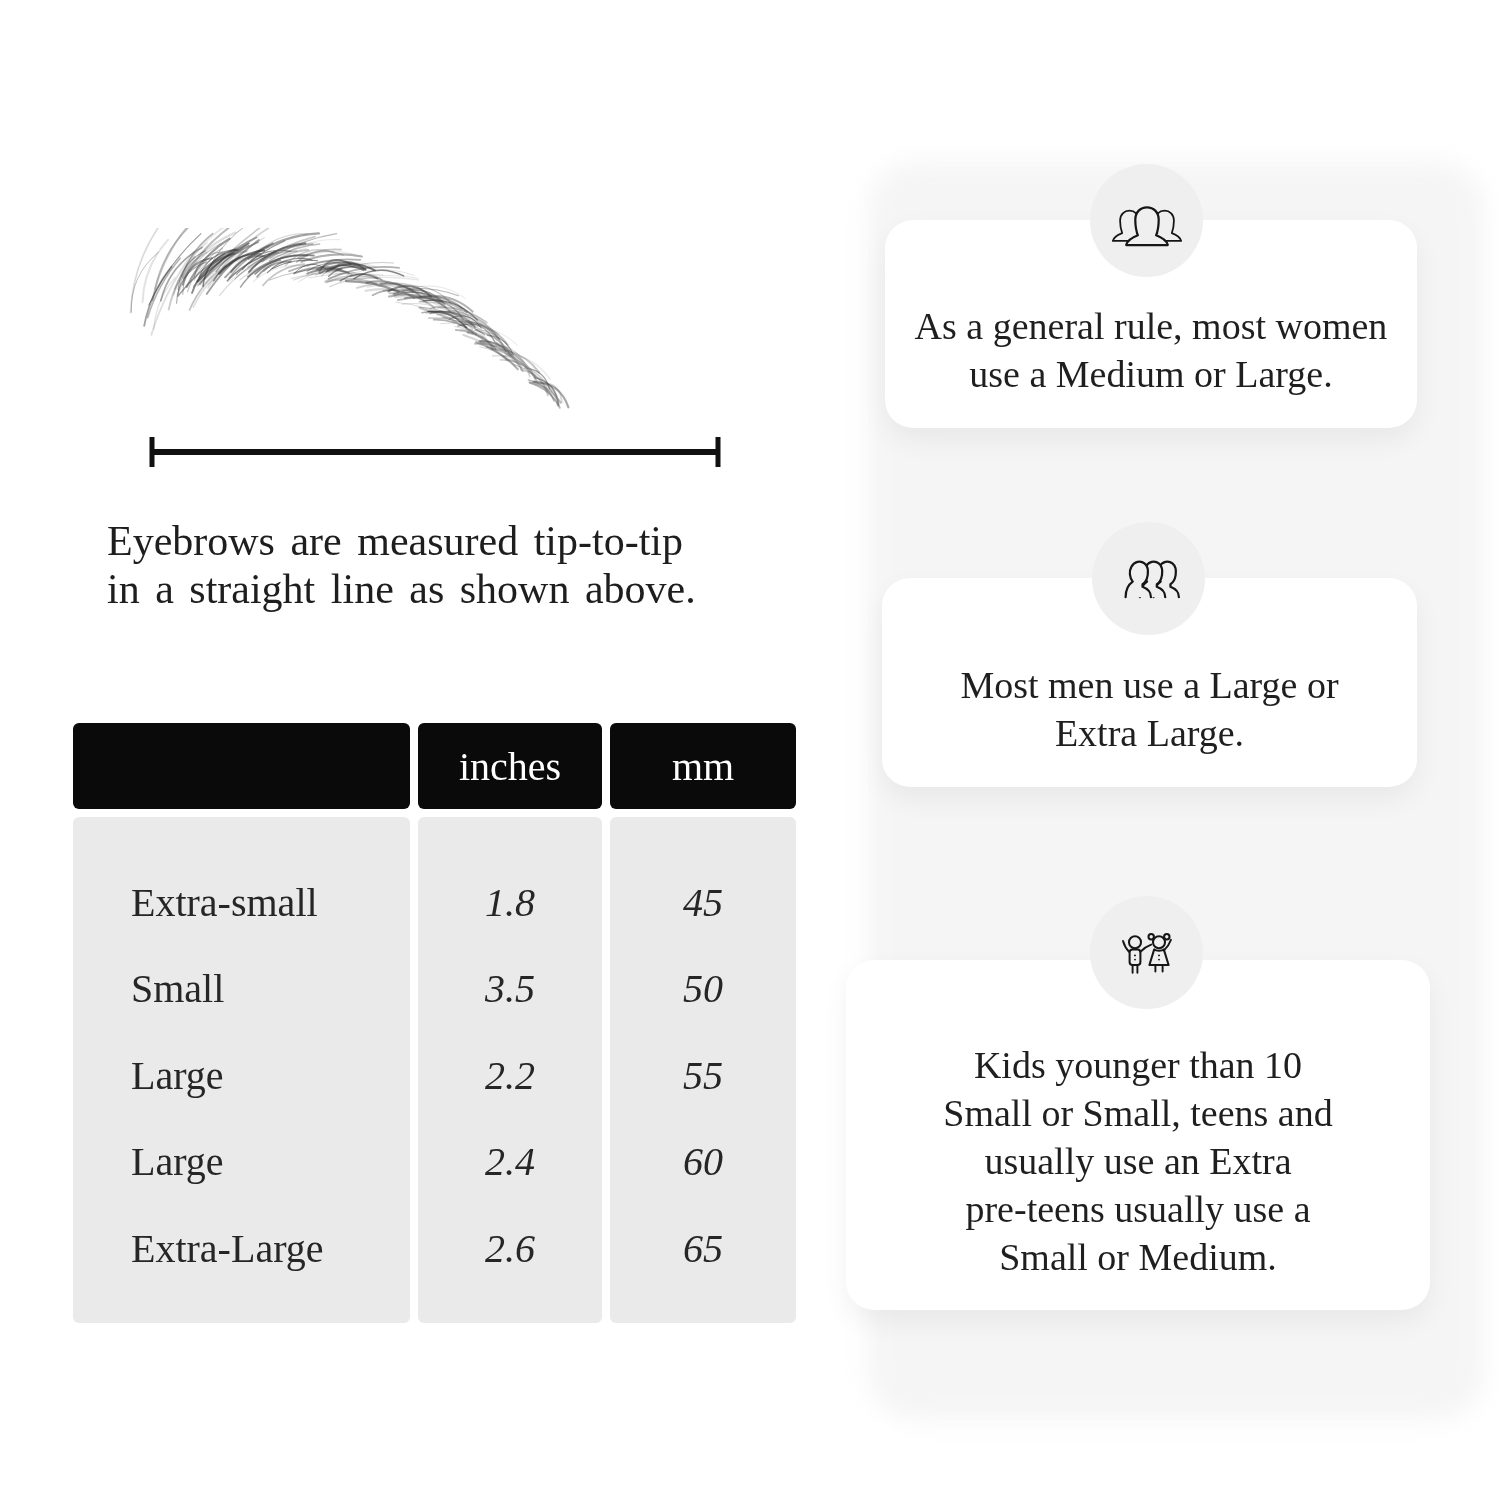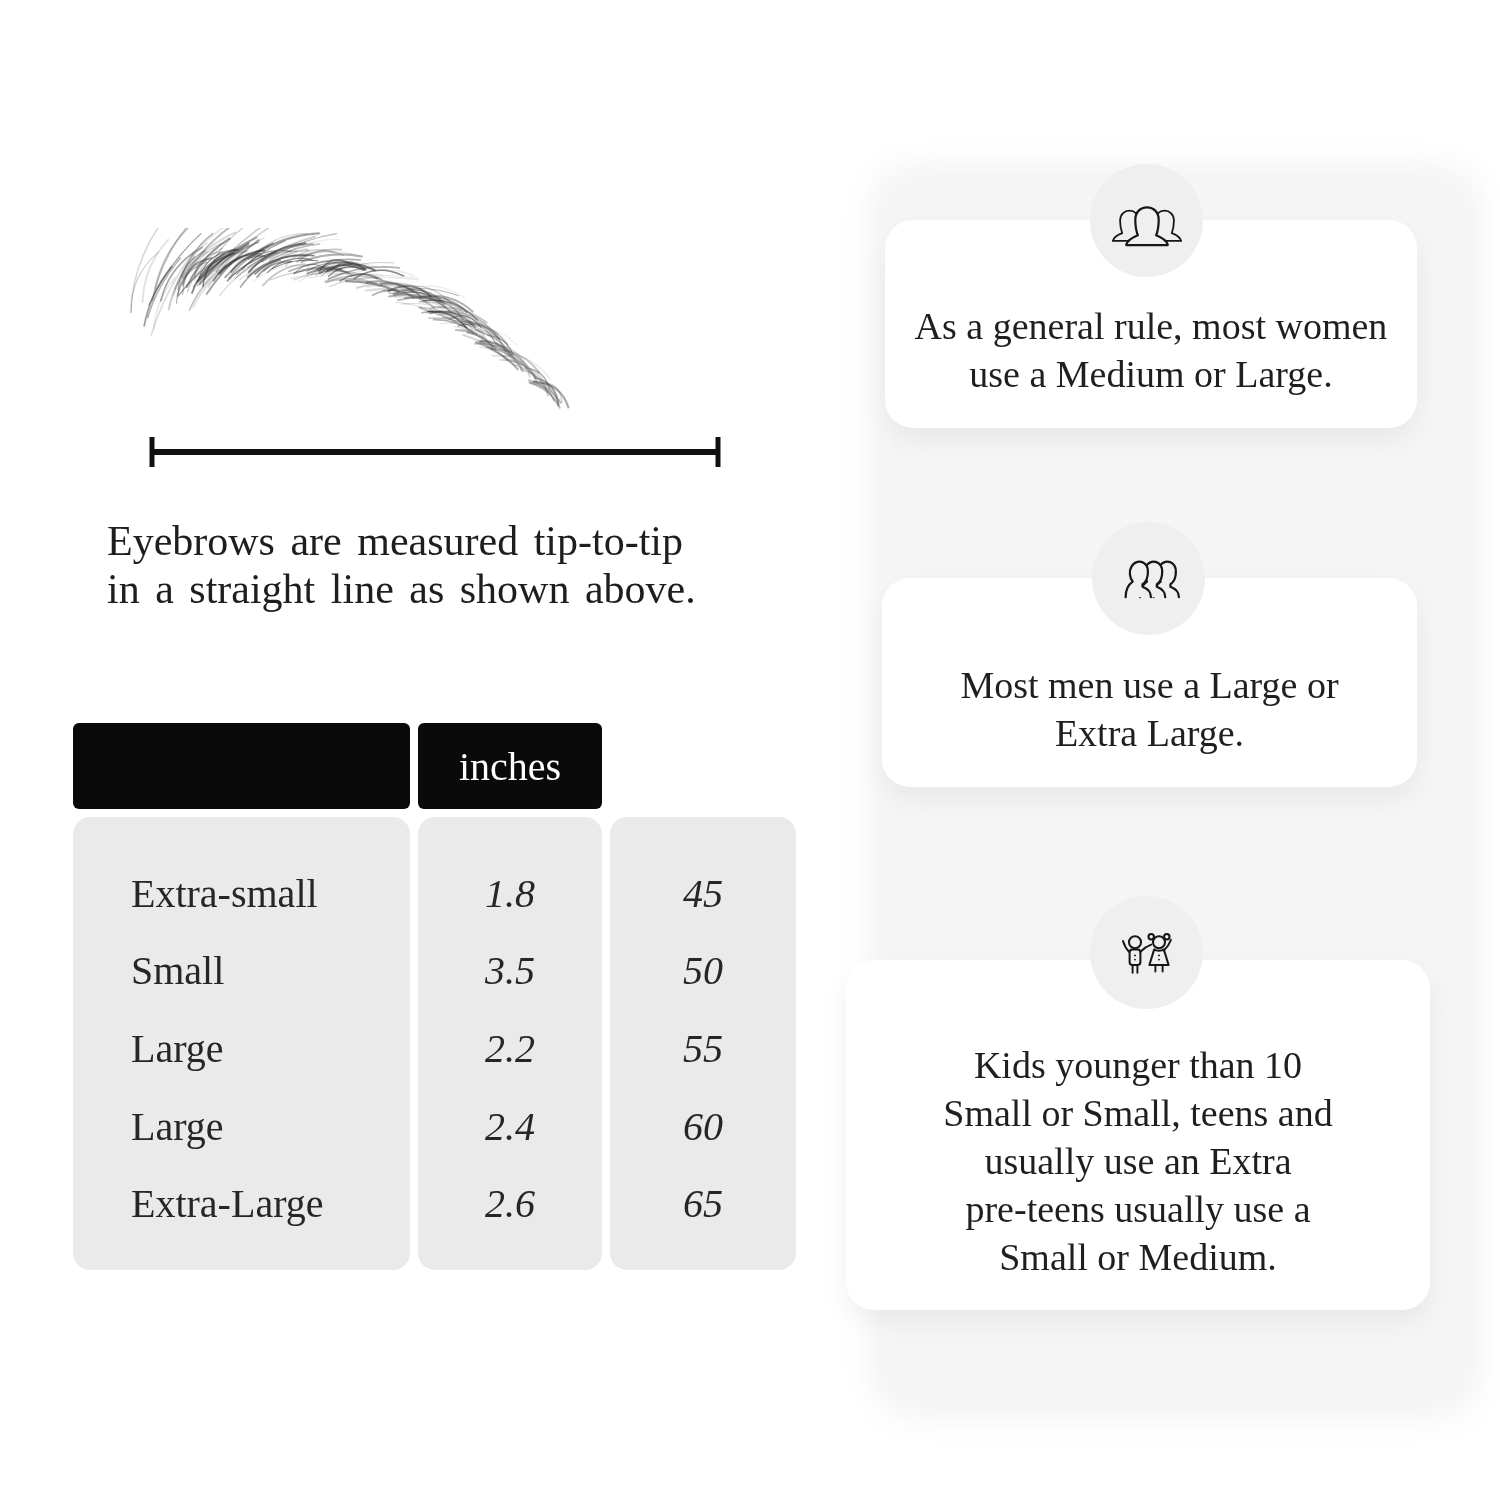--- a/index.html
+++ b/index.html
@@ -22,21 +22,21 @@
   
   #size-table{left:73px;top:723px;width:723px;}
   .t-head{display:flex;gap:8px;}
   .t-head .cell{
     height:86px;background:var(--header_bg,#0a0a0a);border-radius:6px;
     color:var(--header_text,#ffffff);font-size:40px;
     display:flex;align-items:center;justify-content:center;word-spacing:4px;
   }
   .t-body{display:flex;gap:8px;margin-top:8px;}
   .t-body .col{
-    height:453px;background:var(--body_bg,#eaeaea);border-radius:17px;
+    height:506px;background:var(--body_bg,#eaeaea);border-radius:6px;
     display:flex;flex-direction:column;justify-content:space-evenly;
     padding:22px 0 12px 0;box-sizing:border-box;
     font-size:40px;color:#262626;
   }
   .c1{width:337px;} .c2{width:184px;} .c3{width:186px;}
   .t-body .c1 .cell{padding-left:58px;}
   .t-body .c2 .cell,.t-body .c3 .cell{text-align:center;font-style:italic;}
 
   
   #cards-backdrop{
@@ -289,20 +289,21 @@
 
   <div id="caption" class="abs">
     <div>Eyebrows are measured tip-to-tip</div>
     <div>in a straight line as shown above.</div>
   </div>
 
   <div id="size-table" class="abs">
     <div class="t-head">
       <div class="cell c1"></div>
       <div class="cell c2">inches</div>
+      <div class="cell c3">mm</div>
     </div>
     <div class="t-body">
       <div class="col c1">
         <div class="cell">Extra-small</div>
         <div class="cell">Small</div>
         <div class="cell">Large</div>
         <div class="cell">Large</div>
         <div class="cell">Extra-Large</div>
       </div>
       <div class="col c2">

